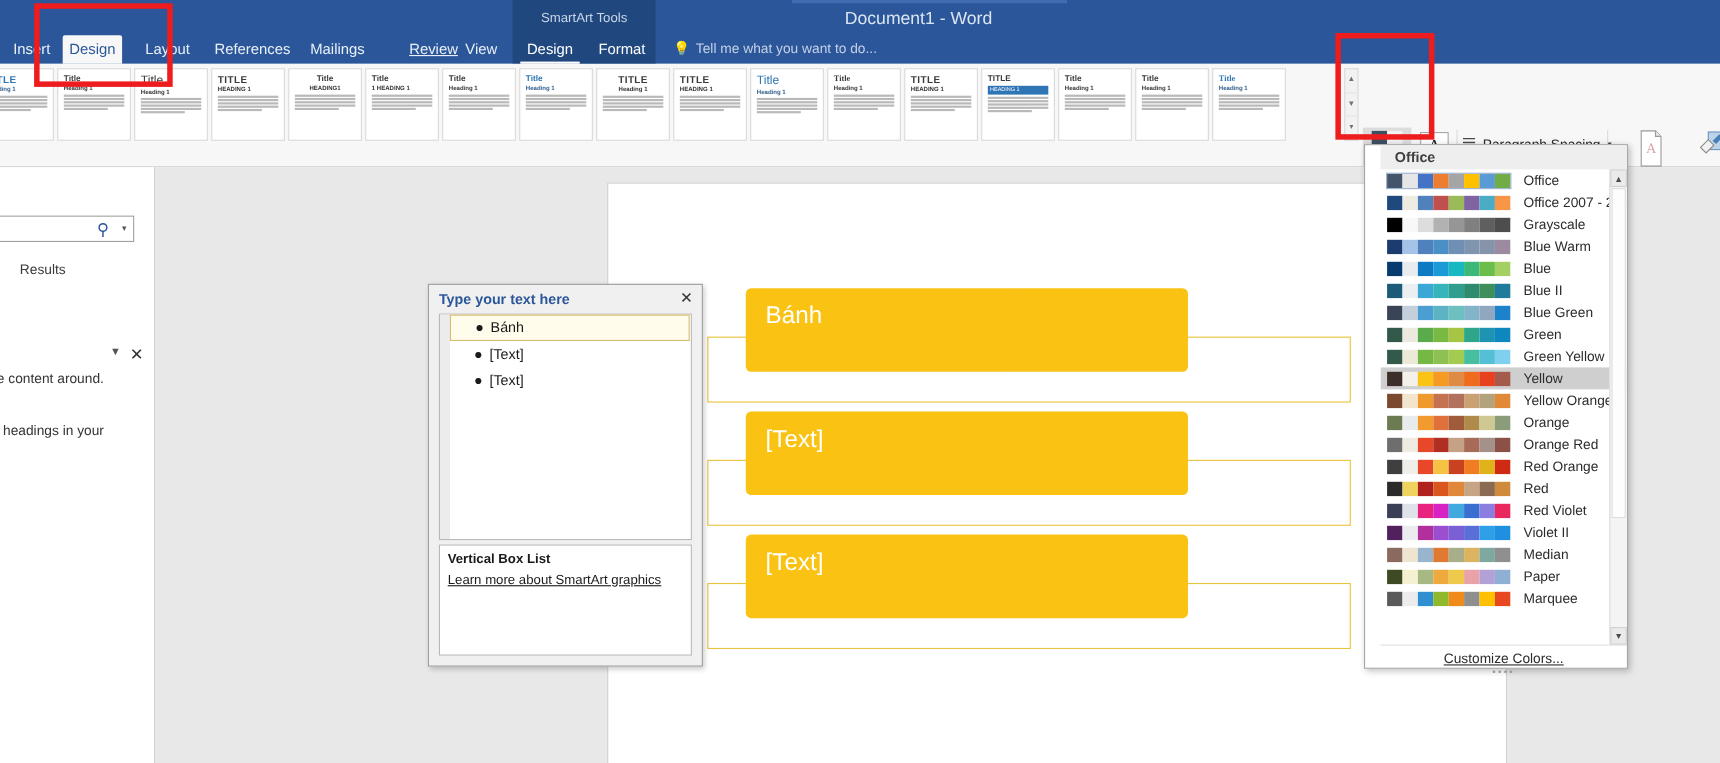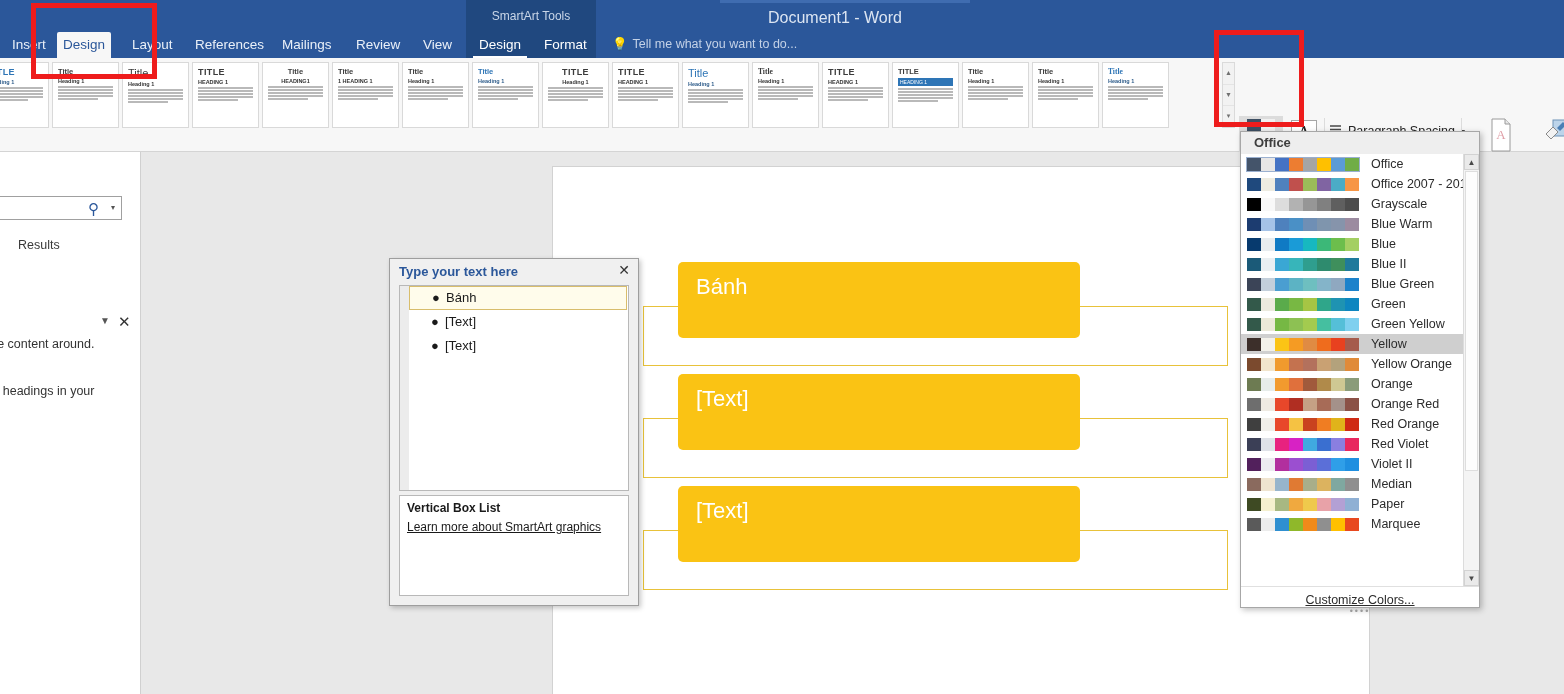--- a/index.html
+++ b/index.html
@@ -232,20 +232,21 @@
   #tp-desc .d{ font-size:12px; color:#1a1a1a; line-height:15px; }
   #tp-desc .lnk{
     font-size:12px; color:#1a1a1a; text-decoration:underline; margin-top:5px; display:block;
   }
 
   
   #colordrop{
     position:absolute; left:1240px; top:131px; width:240px; height:477px;
     background:#ffffff; border:1px solid #a7a7a7;
     box-shadow:2px 2px 6px rgba(0,0,0,.25);
+    padding-left:14px;
   }
   #cd-header{
     height:22px; background:#eeeeee; font-size:13px; font-weight:bold;
     color:#3f3f3f; padding:3px 0 0 13px;
   }
   #cd-scrollhost{ position:relative; height:432px; }
   #cd-list{
     position:absolute; left:0; top:0; width:224px; height:432px; overflow:hidden;
   }
   .cd-row{
@@ -296,21 +297,21 @@
   <div id="doc-title">Document1 - Word</div>
   <div id="tellme">
     <span class="bulb">💡</span><span>Tell me what you want to do...</span>
   </div>
 
   <div class="tab" style="left:6px;">Insert</div>
   <div class="tab active" style="left:57px;">Design</div>
   <div class="tab" style="left:126px;">Layout</div>
   <div class="tab" style="left:189px;">References</div>
   <div class="tab" style="left:276px;">Mailings</div>
-  <div class="tab" style="left:350px;">Review</div>
+  <div class="tab" style="left:366px;text-decoration:underline;">Review</div>
   <div class="tab" style="left:417px;">View</div>
   <div class="tab ctx underline" style="left:473px;">Design</div>
   <div class="tab ctx" style="left:538px;">Format</div>
 </div>
 
 <div id="ribbon">
 
   <div id="gallery">
 
   <div class="thumb caps">
@@ -818,20 +819,33 @@
             <span style="background: rgb(245, 194, 67);"></span>
             <span style="background: rgb(201, 66, 31);"></span>
             <span style="background: rgb(240, 125, 34);"></span>
             <span style="background: rgb(224, 179, 26);"></span>
             <span style="background: rgb(207, 42, 20);"></span>
           </div>
           <div class="cd-label">Red Orange</div>
         </div>
         <div class="cd-row">
           <div class="pal">
+            <span style="background: rgb(43, 43, 43);"></span>
+            <span style="background: rgb(240, 210, 94);"></span>
+            <span style="background: rgb(176, 34, 29);"></span>
+            <span style="background: rgb(217, 86, 31);"></span>
+            <span style="background: rgb(224, 135, 58);"></span>
+            <span style="background: rgb(199, 164, 131);"></span>
+            <span style="background: rgb(138, 106, 82);"></span>
+            <span style="background: rgb(207, 138, 61);"></span>
+          </div>
+          <div class="cd-label">Red</div>
+        </div>
+        <div class="cd-row">
+          <div class="pal">
             <span style="background: rgb(59, 63, 86);"></span>
             <span style="background: rgb(223, 226, 232);"></span>
             <span style="background: rgb(232, 34, 127);"></span>
             <span style="background: rgb(215, 34, 196);"></span>
             <span style="background: rgb(64, 170, 224);"></span>
             <span style="background: rgb(58, 111, 208);"></span>
             <span style="background: rgb(138, 127, 224);"></span>
             <span style="background: rgb(232, 40, 95);"></span>
           </div>
           <div class="cd-label">Red Violet</div>

